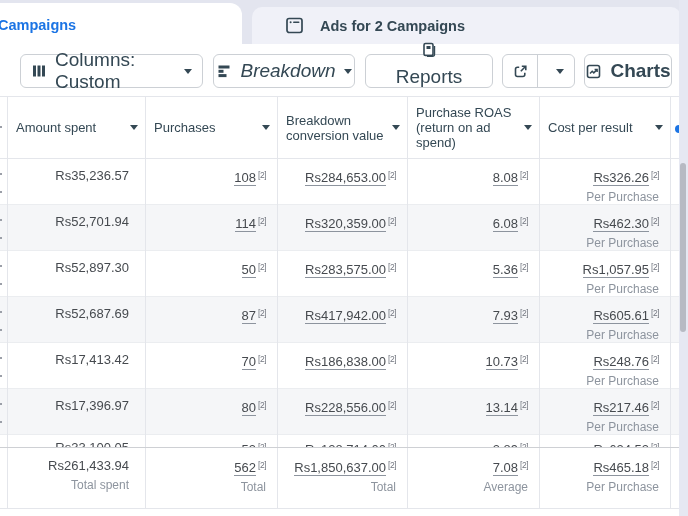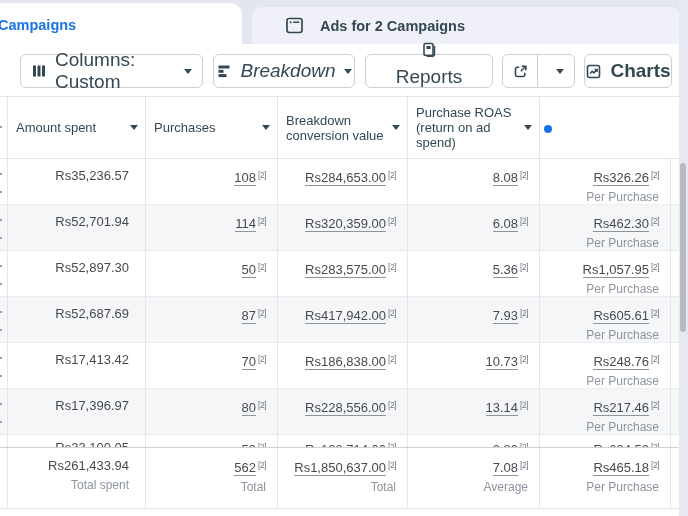--- a/index.html
+++ b/index.html
@@ -173,20 +173,24 @@
       <span class="caret-sm"></span>
     </div>
     <div class="th">
       <span class="th-label">Breakdown conversion value</span>
       <span class="caret-sm"></span>
     </div>
     <div class="th">
       <span class="th-label">Purchase ROAS (return on ad spend)</span>
       <span class="caret-sm"></span>
     </div>
+    <div class="th">
+      <span class="th-label">Cost per result</span>
+      <span class="caret-sm"></span>
+    </div>
     <div class="sliver-r">
         <span class="header-dot"></span>
       </div>
   </div>
 
   <div class="grid-row trow">
     <div class="sliver">
         <span class="frag f1"></span>
         <span class="frag f2"></span>
       </div>

